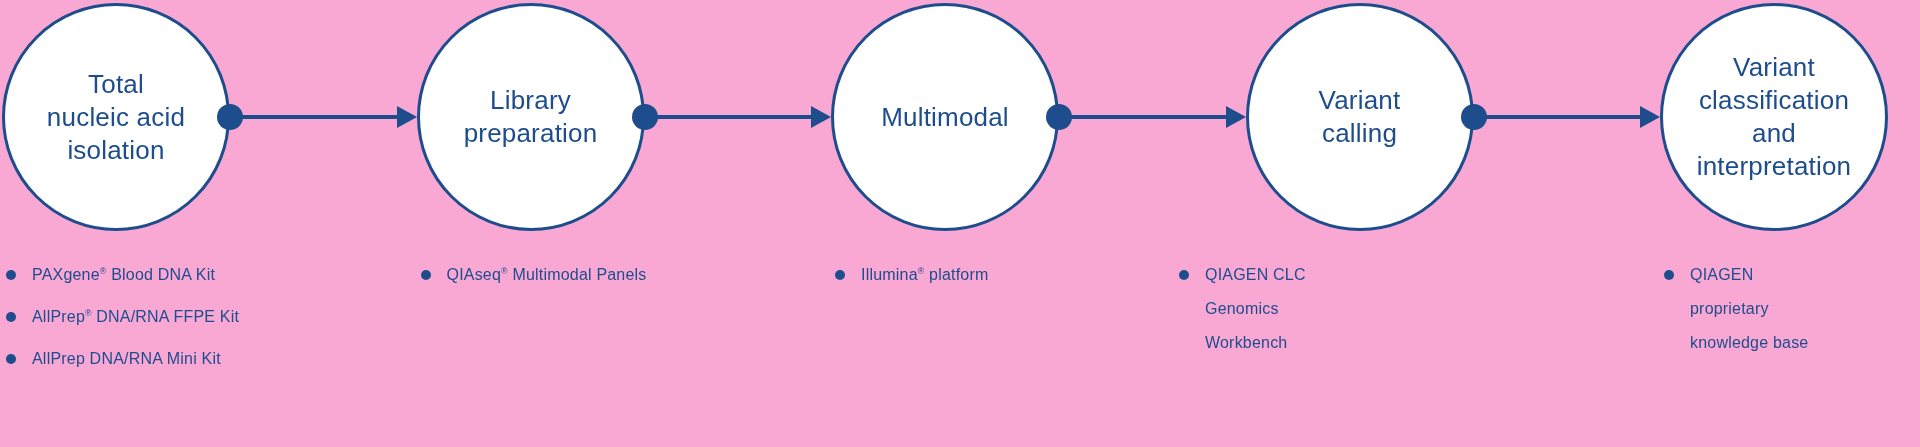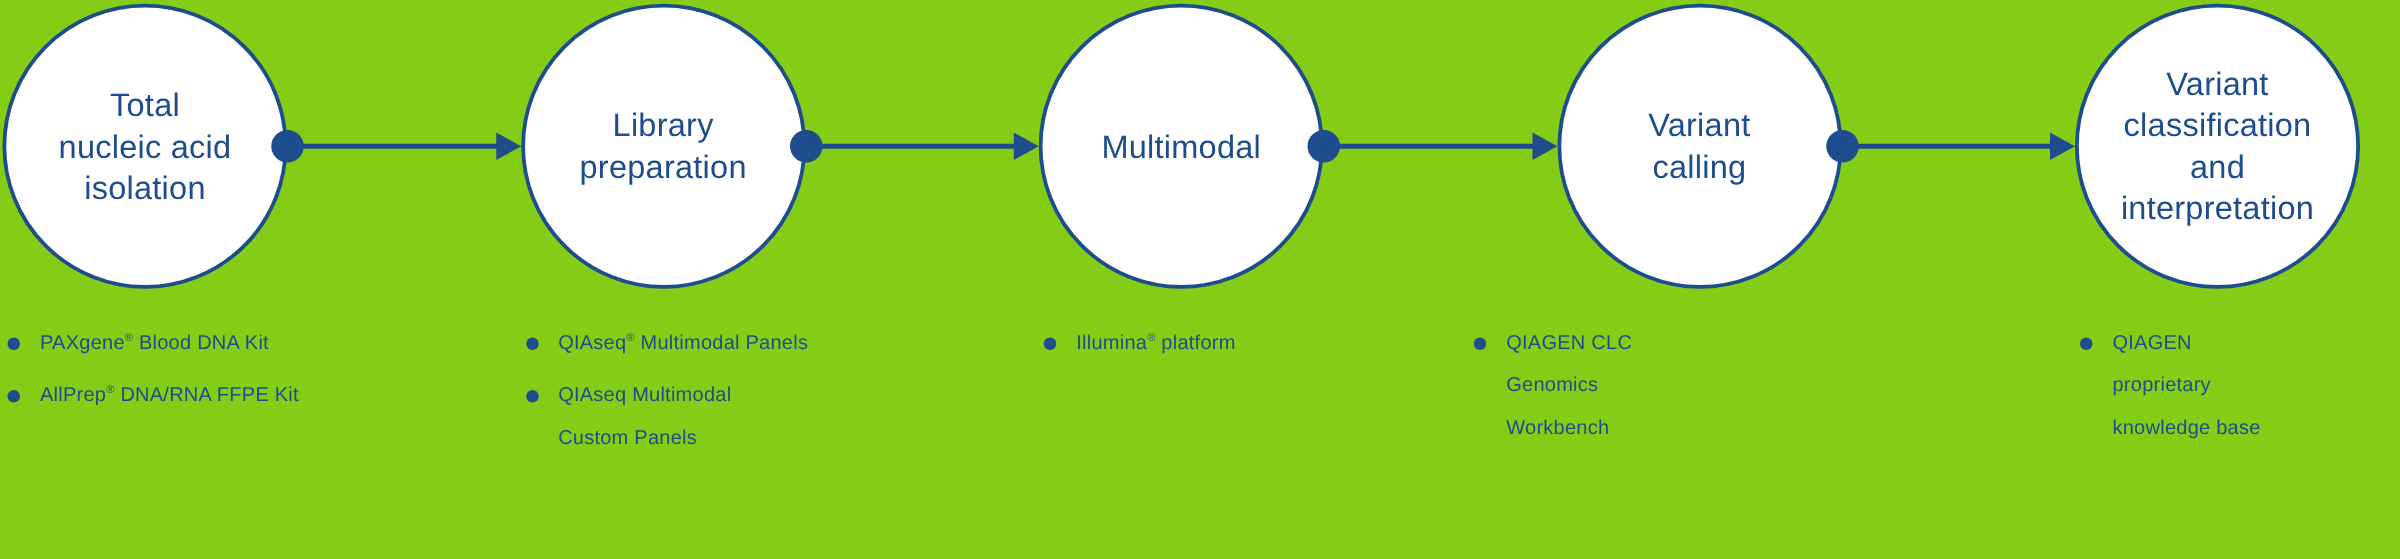--- a/index.html
+++ b/index.html
@@ -10,21 +10,21 @@
   *{box-sizing:border-box;margin:0;padding:0;}
   html,body{background:#ffffff;}
   body{
     font-family:"Liberation Sans", sans-serif;
     color:var(--accent);
   }
   .canvas{
     position:relative;
     width:var(--canvas-w);
     height:var(--canvas-h);
-    background:#84cc16;
+    background:#f9a8d4;
     overflow:hidden;
   }
   .circle{
     position:absolute;
     top:3px;
     width:228px;
     height:228px;
     border:3px solid var(--accent);
     border-radius:50%;
     background:#ffffff;
@@ -101,30 +101,30 @@
   <div>
       <div class="circle" style="left: 2px;">
         <div class="circle-label">Total<br>nucleic acid<br>isolation</div>
       </div>
       <div class="connector-dot" style="left: 217px;"></div>
       <div class="connector-line" style="left: 230px; width: 170.5px;"></div>
       <div class="arrowhead" style="left: 396.5px;"></div>
       <ul class="products" style="left: 6px;">
         <li><div class="bullet"></div><span>PAXgene<sup>®</sup> Blood DNA Kit</span></li>
         <li><div class="bullet"></div><span>AllPrep<sup>®</sup> DNA/RNA FFPE Kit</span></li>
+        <li><div class="bullet"></div><span>AllPrep DNA/RNA Mini Kit</span></li>
       </ul>
       <div class="circle" style="left: 416.5px;">
         <div class="circle-label">Library<br>preparation</div>
       </div>
       <div class="connector-dot" style="left: 631.5px;"></div>
       <div class="connector-line" style="left: 644.5px; width: 170.5px;"></div>
       <div class="arrowhead" style="left: 811px;"></div>
       <ul class="products" style="left: 420.5px;">
         <li><div class="bullet"></div><span>QIAseq<sup>®</sup> Multimodal Panels</span></li>
-        <li><div class="bullet"></div><span>QIAseq Multimodal<br>Custom Panels</span></li>
       </ul>
       <div class="circle" style="left: 831px;">
         <div class="circle-label">Multimodal</div>
       </div>
       <div class="connector-dot" style="left: 1046px;"></div>
       <div class="connector-line" style="left: 1059px; width: 170.5px;"></div>
       <div class="arrowhead" style="left: 1225.5px;"></div>
       <ul class="products" style="left: 835px;">
         <li><div class="bullet"></div><span>Illumina<sup>®</sup> platform</span></li>
       </ul>

